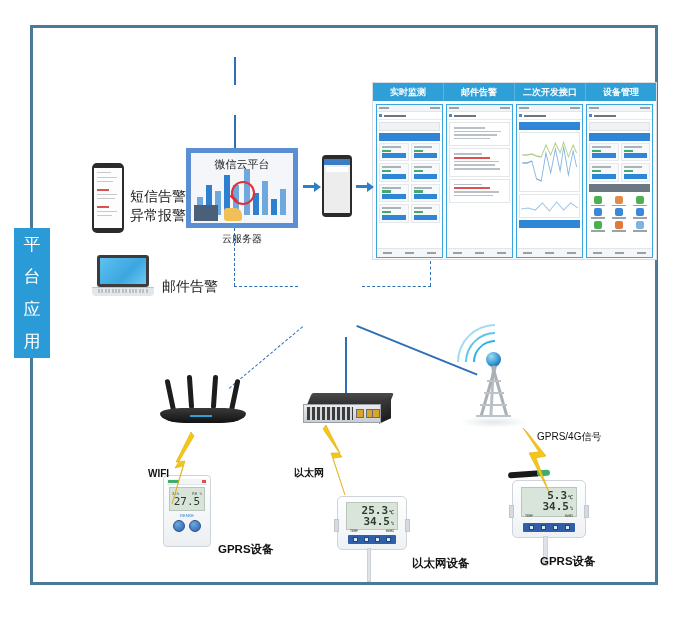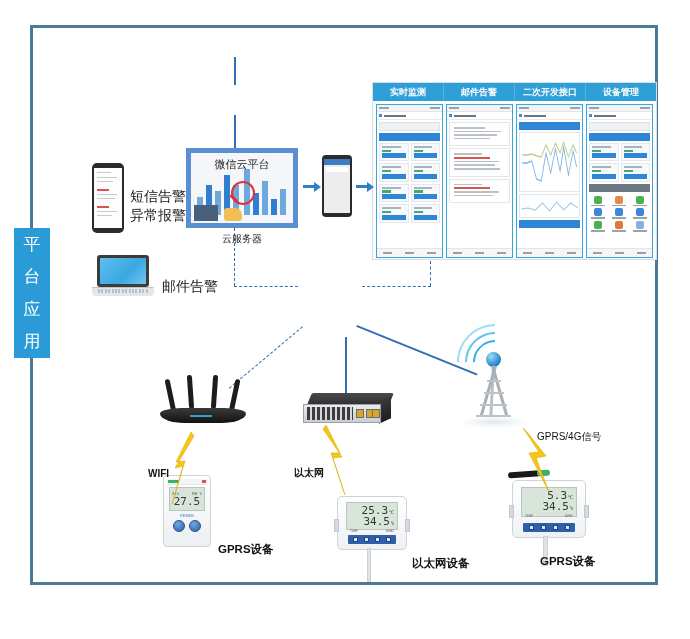--- a/index.html
+++ b/index.html
@@ -321,21 +321,21 @@
   #wifi-lcd .big{font-family:"DejaVu Sans Mono",monospace;font-size:11px;color:#2c3b2d;line-height:1;}
   #wifi-lcd .small{font-family:"DejaVu Sans Mono",monospace;font-size:4px;color:#4a5a4b;line-height:1;
     display:flex;justify-content:space-between;width:100%;padding:0 2px;box-sizing:border-box;}
   #wifi-brand{position:absolute;top:37px;left:0;width:100%;text-align:center;font-size:4px;color:#2f7fc4;}
   .wifi-btn{position:absolute;top:44px;width:12px;height:12px;border-radius:50%;
     background:radial-gradient(circle at 35% 30%,#6ba9e0,#2f5fa8);border:1px solid #24518f;box-sizing:border-box;}
   
   #eth-dev{left:337px;top:496px;width:70px;height:54px;}
   #eth-body{
     width:100%;height:100%;background:linear-gradient(180deg,#ffffff,#eef1f4);
-    border:1px solid #cfd4d9;border-radius:5px;box-sizing:border-box;position:relative;
+    border:1px solid #cfd4d9;border-radius:5px;box-sizing:border-box;position:relative;font-weight:bold;
   }
   #eth-lcd{
     position:absolute;top:5px;left:8px;right:8px;height:28px;
     background:#d9e5da;border:1px solid #b9c6ba;box-sizing:border-box;padding:2px 3px;
   }
   .lcd-row{font-family:"DejaVu Sans Mono",monospace;color:#2c3b2d;line-height:1;
     display:flex;align-items:baseline;justify-content:flex-end;gap:1px;}
   .lcd-row .v{font-size:11px;}
   .lcd-row .u{font-size:5px;}
   .lcd-foot{font-family:"DejaVu Sans Mono",monospace;font-size:3.4px;color:#556356;
@@ -344,21 +344,21 @@
     position:absolute;bottom:5px;left:10px;right:10px;height:9px;
     background:#2f5fa8;border-radius:1px;display:flex;align-items:center;
     justify-content:space-around;padding:0 2px;box-sizing:border-box;
   }
   #eth-panel i{width:5px;height:5px;background:#dfe8f5;display:block;border:1px solid #1e4680;box-sizing:border-box;}
   #eth-probe{position:absolute;left:30px;top:52px;width:4px;height:34px;background:#dfe3e7;border:1px solid #cdd2d7;box-sizing:border-box;}
   
   #gprs-dev{left:512px;top:480px;width:74px;height:58px;}
   #gprs-body{
     width:100%;height:100%;background:linear-gradient(180deg,#ffffff,#eef1f4);
-    border:1px solid #cfd4d9;border-radius:5px;box-sizing:border-box;position:relative;
+    border:1px solid #cfd4d9;border-radius:5px;box-sizing:border-box;position:relative;font-weight:bold;
   }
   #gprs-ant{position:absolute;left:-4px;top:-9px;width:42px;height:6px;
     background:linear-gradient(90deg,#1a1a1a 70%,#3fae6a 70%);border-radius:3px;transform:rotate(-4deg);}
   #gprs-lcd{
     position:absolute;top:6px;left:8px;right:8px;height:30px;
     background:#d9e5da;border:1px solid #b9c6ba;box-sizing:border-box;padding:2px 3px;
   }
   #gprs-panel{
     position:absolute;bottom:5px;left:10px;right:10px;height:9px;
     background:#2f5fa8;border-radius:1px;display:flex;align-items:center;

